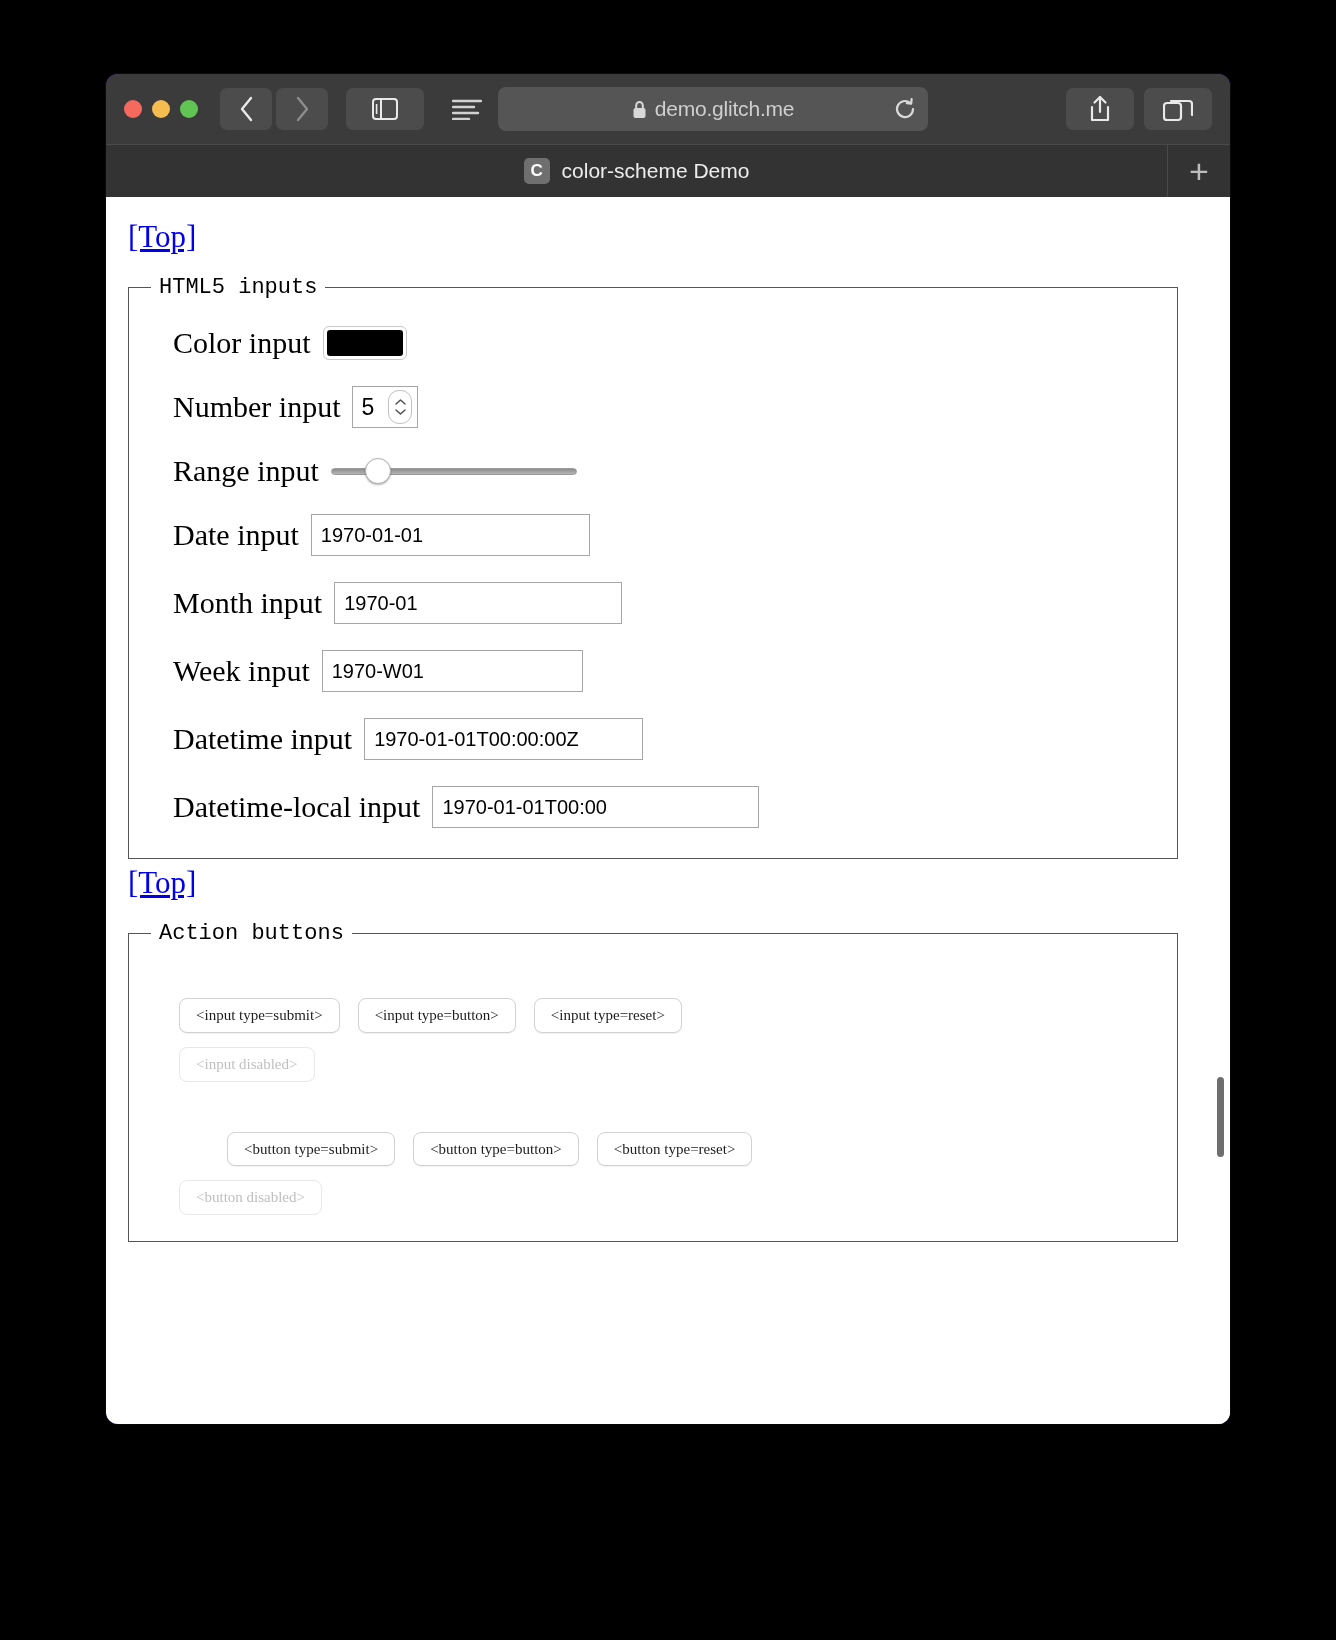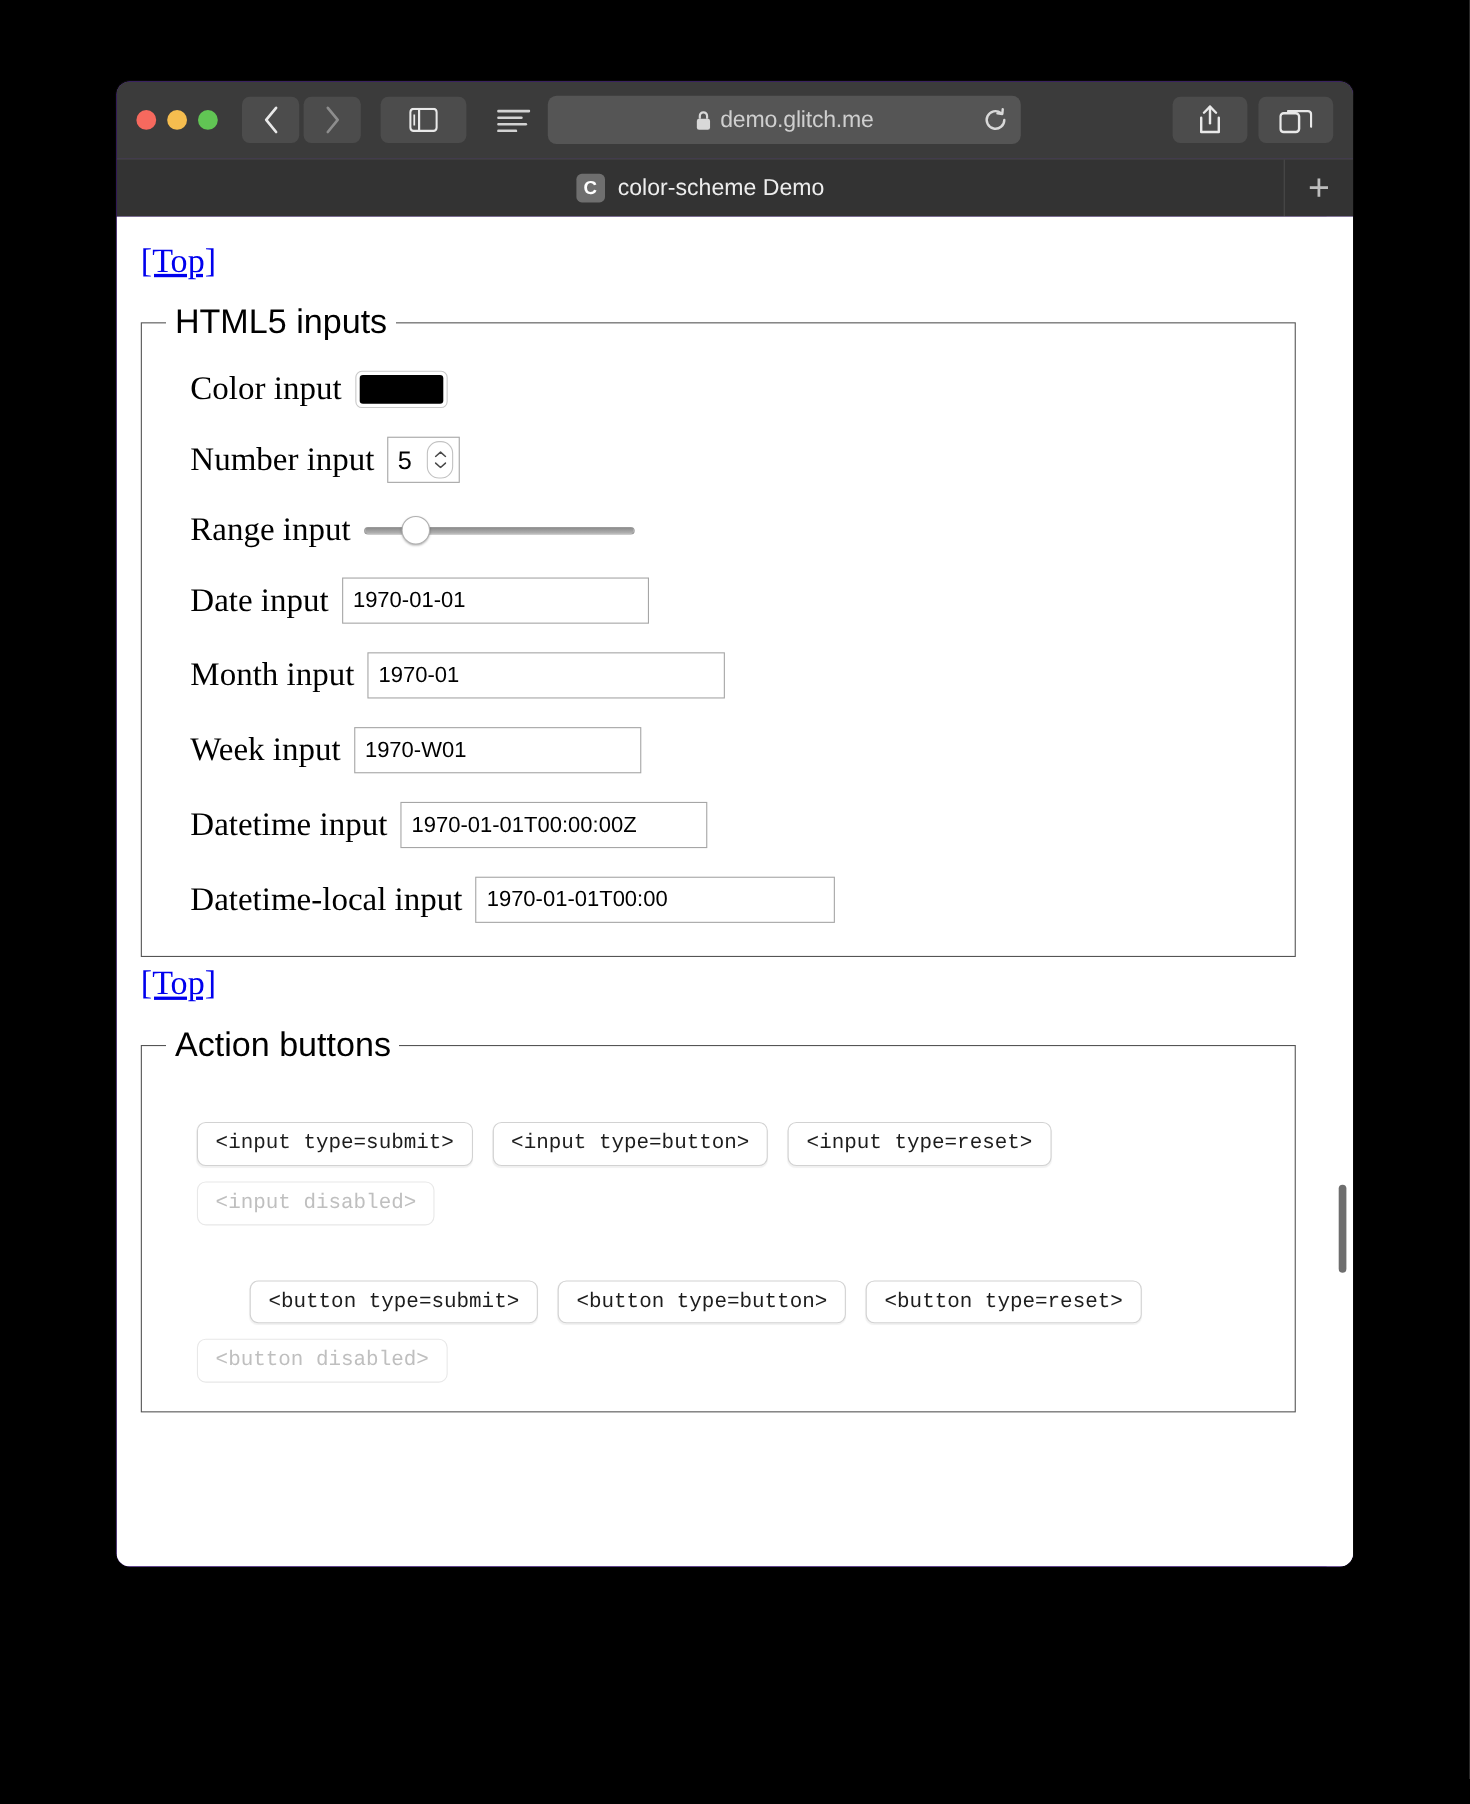--- a/index.html
+++ b/index.html
@@ -199,22 +199,22 @@
     text-decoration: underline;
     margin: 6px 0 0 6px;
   }
 
   fieldset.demo-fieldset {
     border: 1.5px solid #555555;
     margin: 20px 6px 0 6px;
     padding: 26px 18px 26px 22px;
   }
   fieldset.demo-fieldset legend {
-    font-family: Liberation Sans, sans-serif;
-    font-size: 31px;
+    font-family: Liberation Mono, monospace;
+    font-size: 22px;
     color: #000000;
     padding: 0 8px;
   }
 
   .field-row {
     display: flex;
     align-items: center;
     margin: 0 0 26px 22px;
   }
   .field-row:last-child { margin-bottom: 4px; }
@@ -308,39 +308,39 @@
     height: 42px;
     display: flex;
     align-items: center;
     padding: 0 9px;
     box-sizing: border-box;
     font-family: "Liberation Sans", sans-serif;
     font-size: 20px;
     color: #000000;
   }
   .w-date  { width: 279px; }
-  .w-month { width: 325px; }
+  .w-month { width: 288px; }
   .w-week  { width: 261px; }
   .w-dt    { width: 279px; }
   .w-dtl   { width: 327px; }
 
   
   .btn-row {
     display: flex;
     gap: 18px;
     margin: 0 0 0 28px;
     flex-wrap: wrap;
   }
   .btn-row.first { margin-top: 26px; }
   .btn-row.spacer { margin-top: 14px; }
   .btn-row.group2 { margin-top: 50px; padding-left: 48px; }
 
   .ui-btn {
-    font-family: Liberation Mono, monospace;
-    font-size: 19px;
+    font-family: Liberation Serif, serif;
+    font-size: 15px;
     color: #1d1d1d;
     background: #ffffff;
     border: 1px solid #d2d2d2;
     border-radius: 8px;
     padding: 7px 16px;
     line-height: 1.25;
     box-shadow: 0 1px 1px rgba(0,0,0,0.06);
     white-space: nowrap;
   }
   .ui-btn.disabled {

